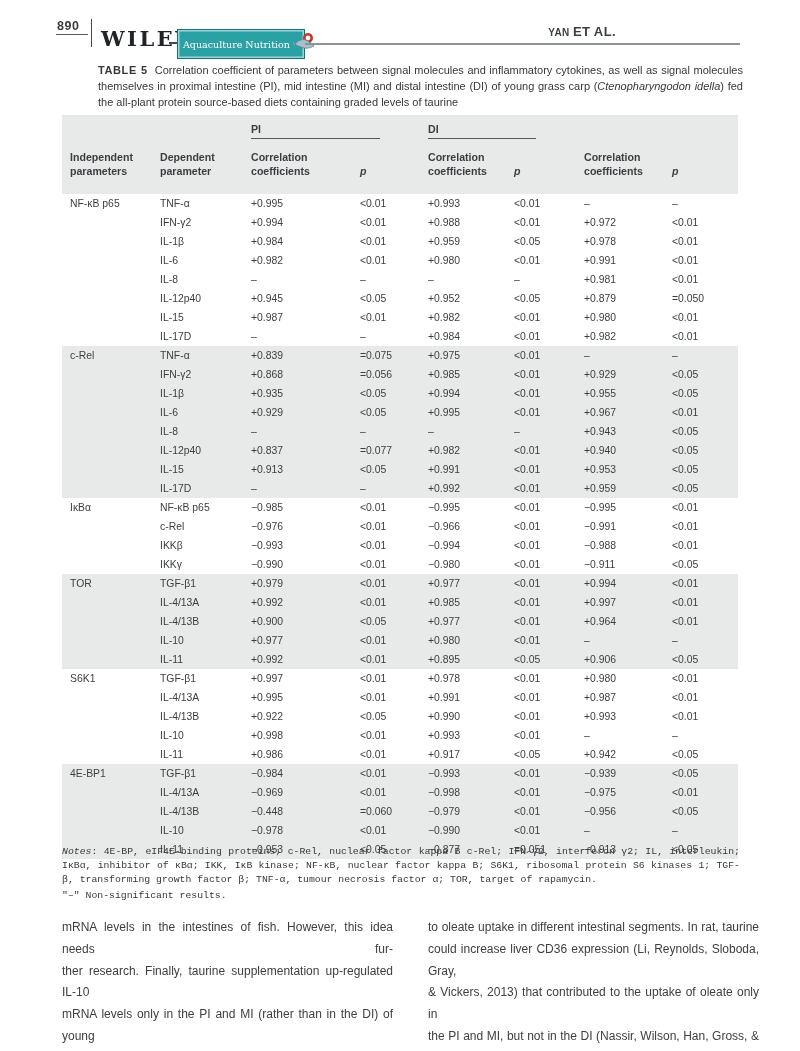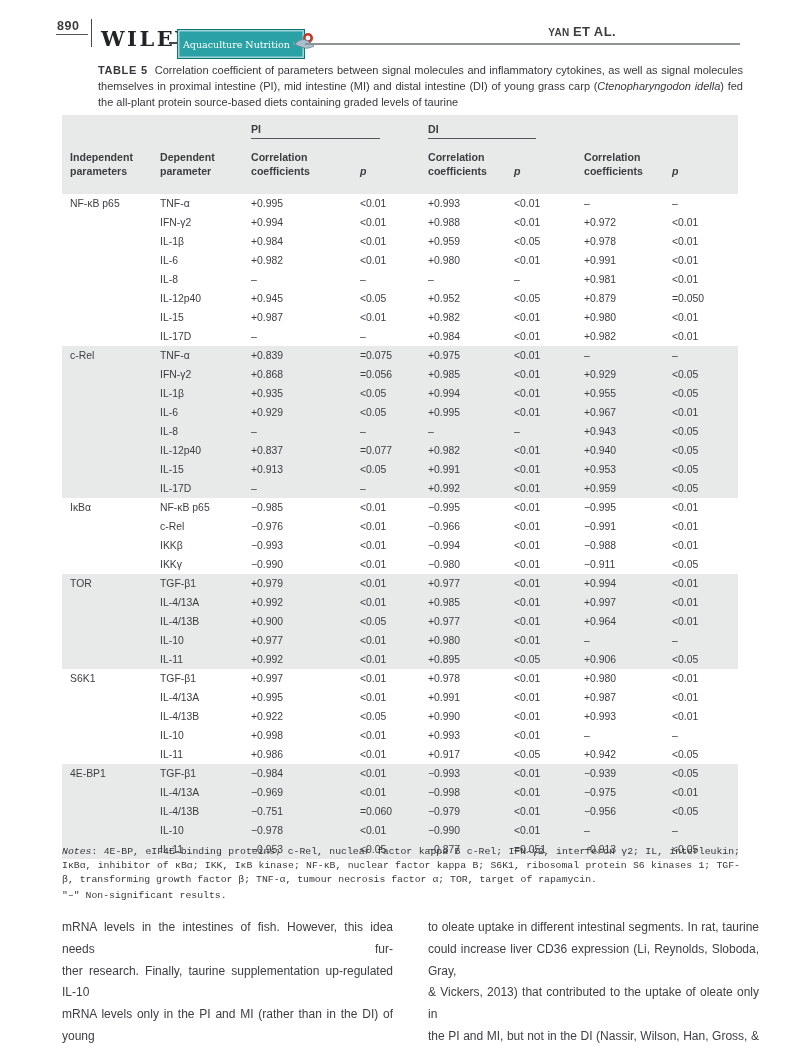--- a/index.html
+++ b/index.html
@@ -443,21 +443,21 @@
             <div class="tcell">−0.969</div>
             <div class="tcell">&lt;0.01</div>
             <div class="tcell">−0.998</div>
             <div class="tcell">&lt;0.01</div>
             <div class="tcell">−0.975</div>
             <div class="tcell">&lt;0.01</div>
           </div>
           <div class="grid trow">
             <div class="tcell"></div>
             <div class="tcell">IL-4/13B</div>
-            <div class="tcell">−0.751</div>
+            <div class="tcell">−0.448</div>
             <div class="tcell">=0.060</div>
             <div class="tcell">−0.979</div>
             <div class="tcell">&lt;0.01</div>
             <div class="tcell">−0.956</div>
             <div class="tcell">&lt;0.05</div>
           </div>
           <div class="grid trow">
             <div class="tcell"></div>
             <div class="tcell">IL-10</div>
             <div class="tcell">−0.978</div>

